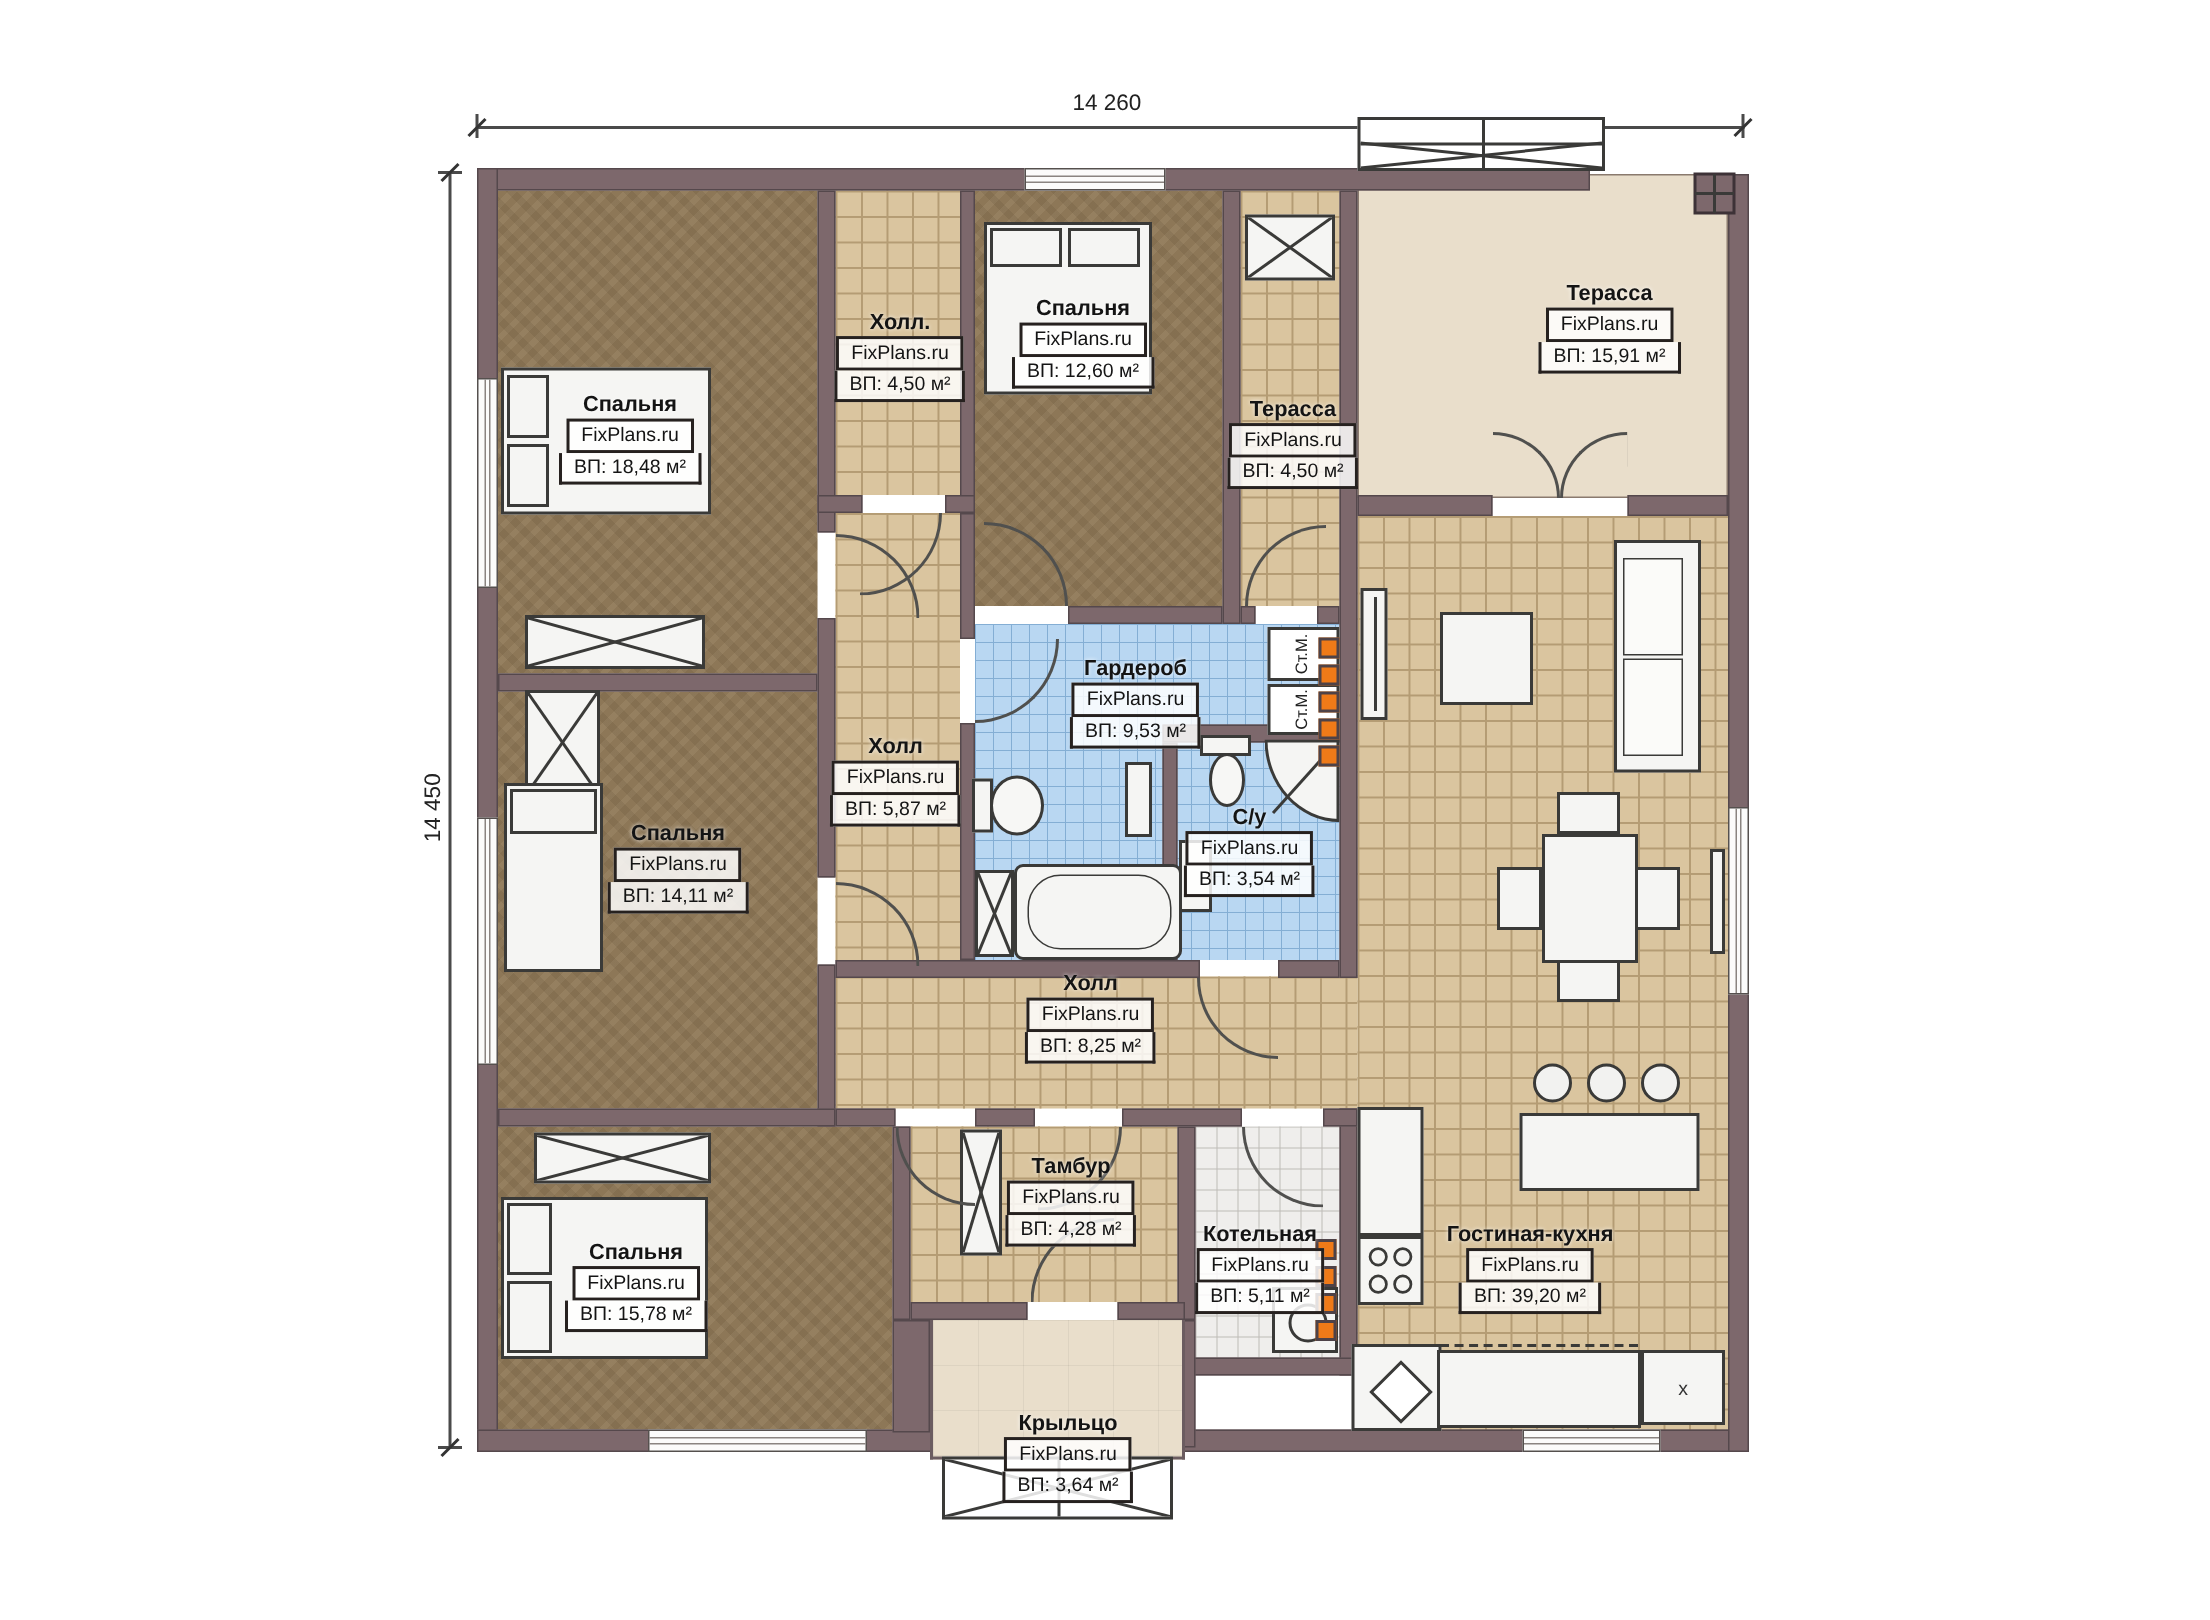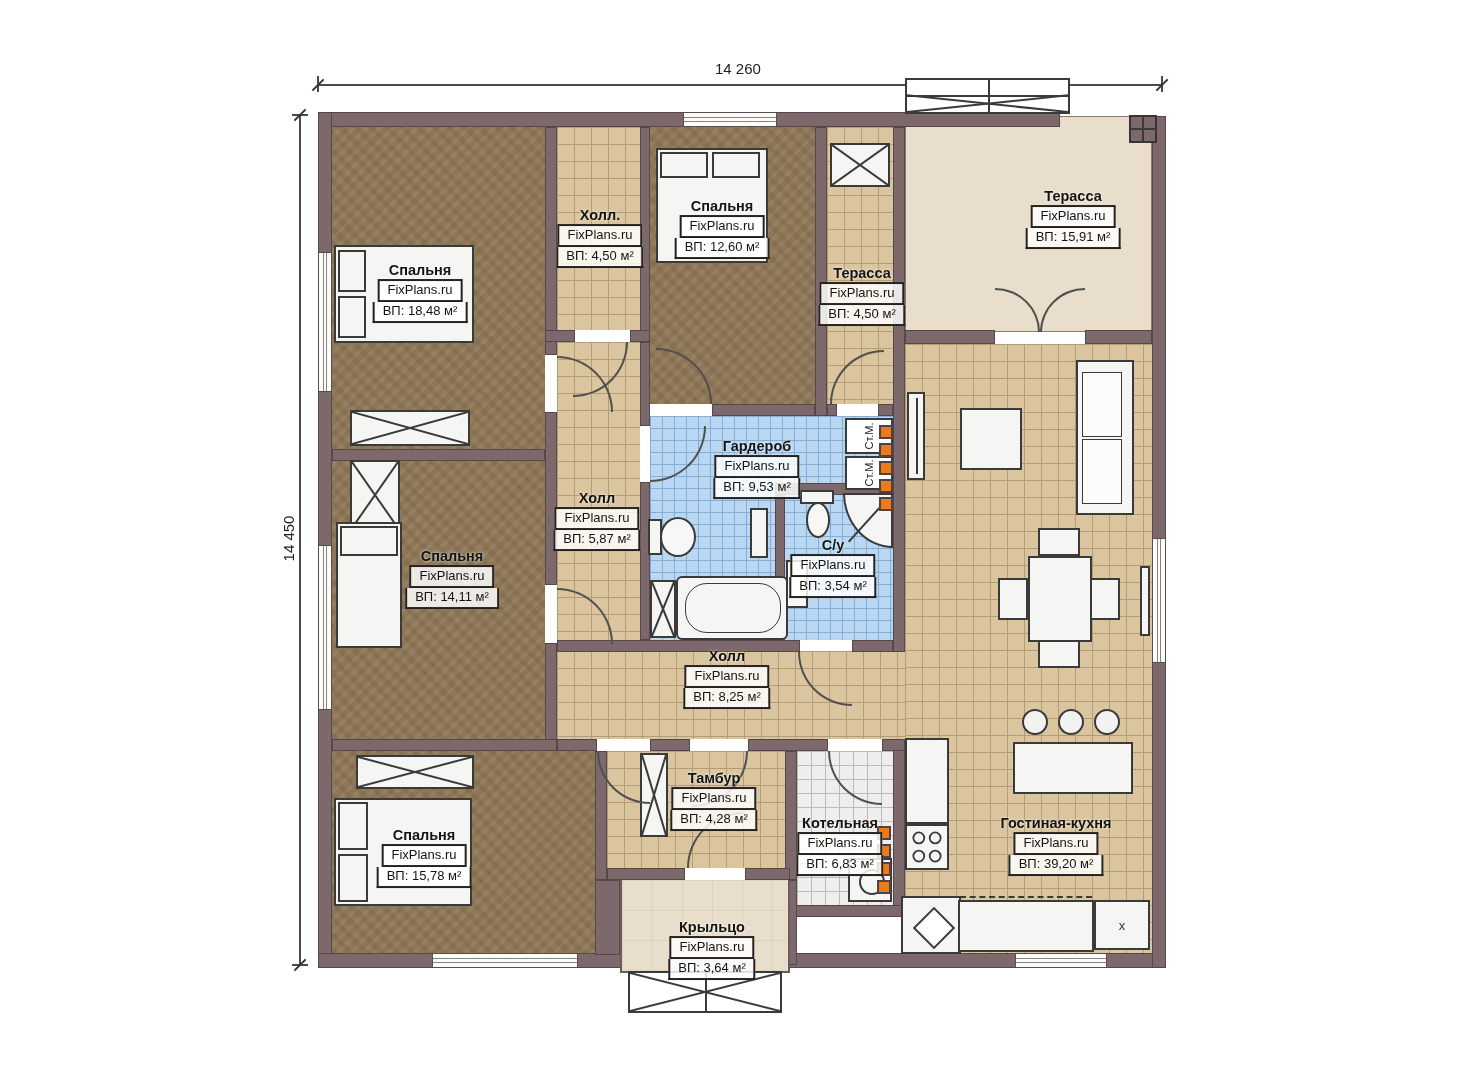--- a/index.html
+++ b/index.html
@@ -369,26 +369,26 @@
     <div class="rbox">ВП: 15,78 м²</div>
   </div>
   <div class="rlabel" style="left:714px;top:800px;">
     <div class="rname">Тамбур</div>
     <div class="rbox">FixPlans.ru</div>
     <div class="rbox">ВП: 4,28 м²</div>
   </div>
   <div class="rlabel" style="left:840px;top:845px;">
     <div class="rname">Котельная</div>
     <div class="rbox">FixPlans.ru</div>
-    <div class="rbox">ВП: 6,83 м²</div>
-  </div>
-  <div class="rlabel" style="left:712px;top:949px;">
+    <div class="rbox">ВП: 5,11 м²</div>
+  </div>
+  <div class="rlabel" style="left:712px;top:971px;">
     <div class="rname">Крыльцо</div>
     <div class="rbox">FixPlans.ru</div>
     <div class="rbox">ВП: 3,64 м²</div>
   </div>
-  <div class="rlabel" style="left:1056px;top:845px;">
+  <div class="rlabel" style="left:1020px;top:845px;">
     <div class="rname">Гостиная-кухня</div>
     <div class="rbox">FixPlans.ru</div>
     <div class="rbox">ВП: 39,20 м²</div>
   </div>
 
 </div>
 
 </body></html>

